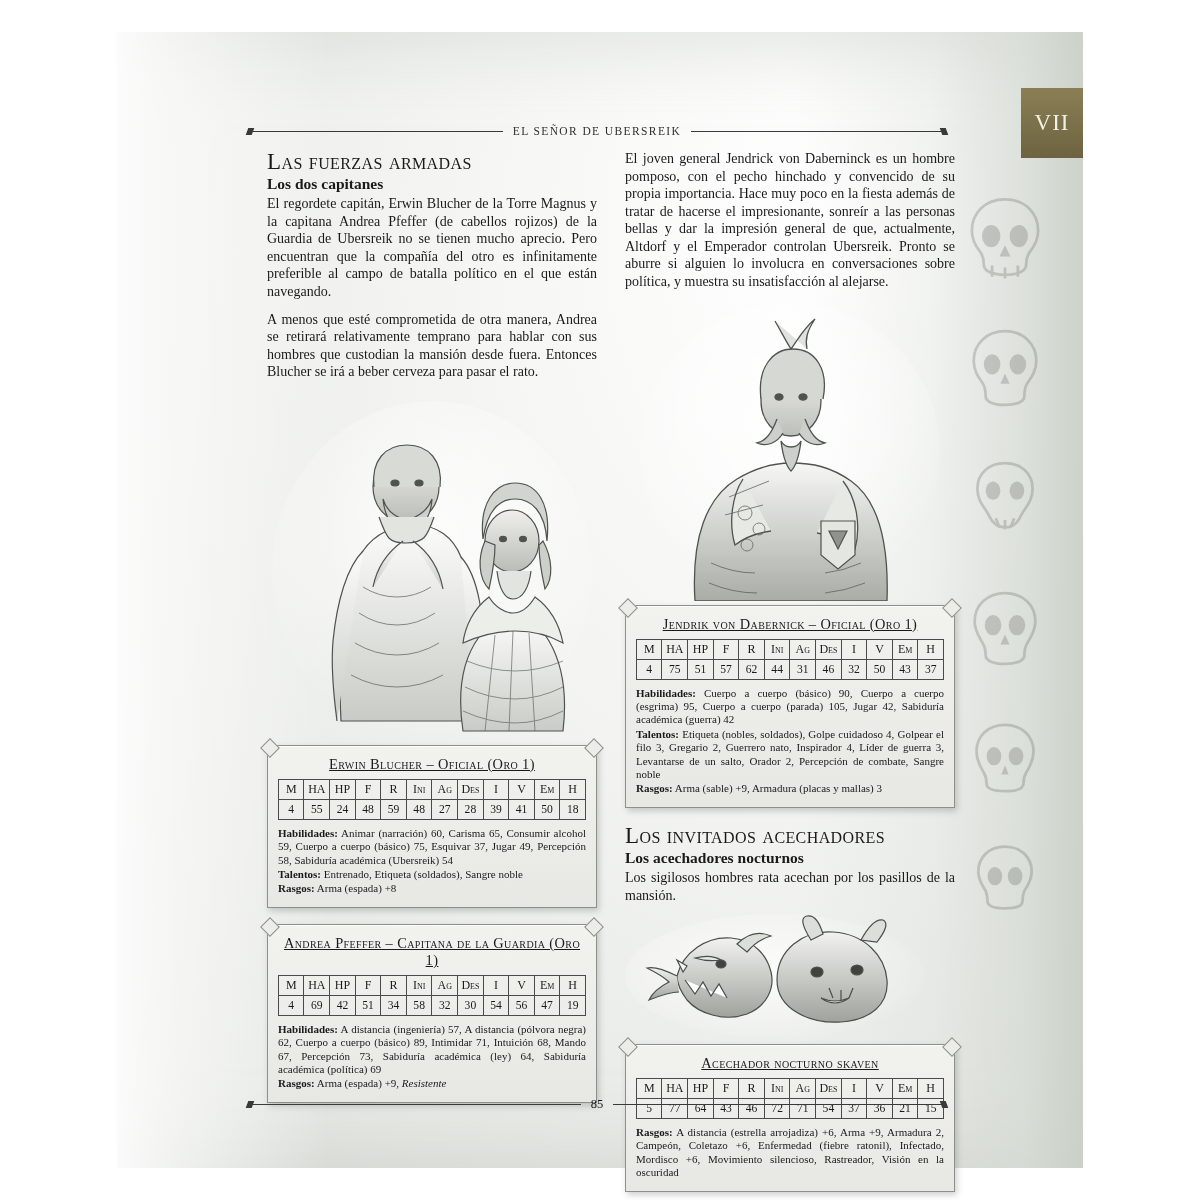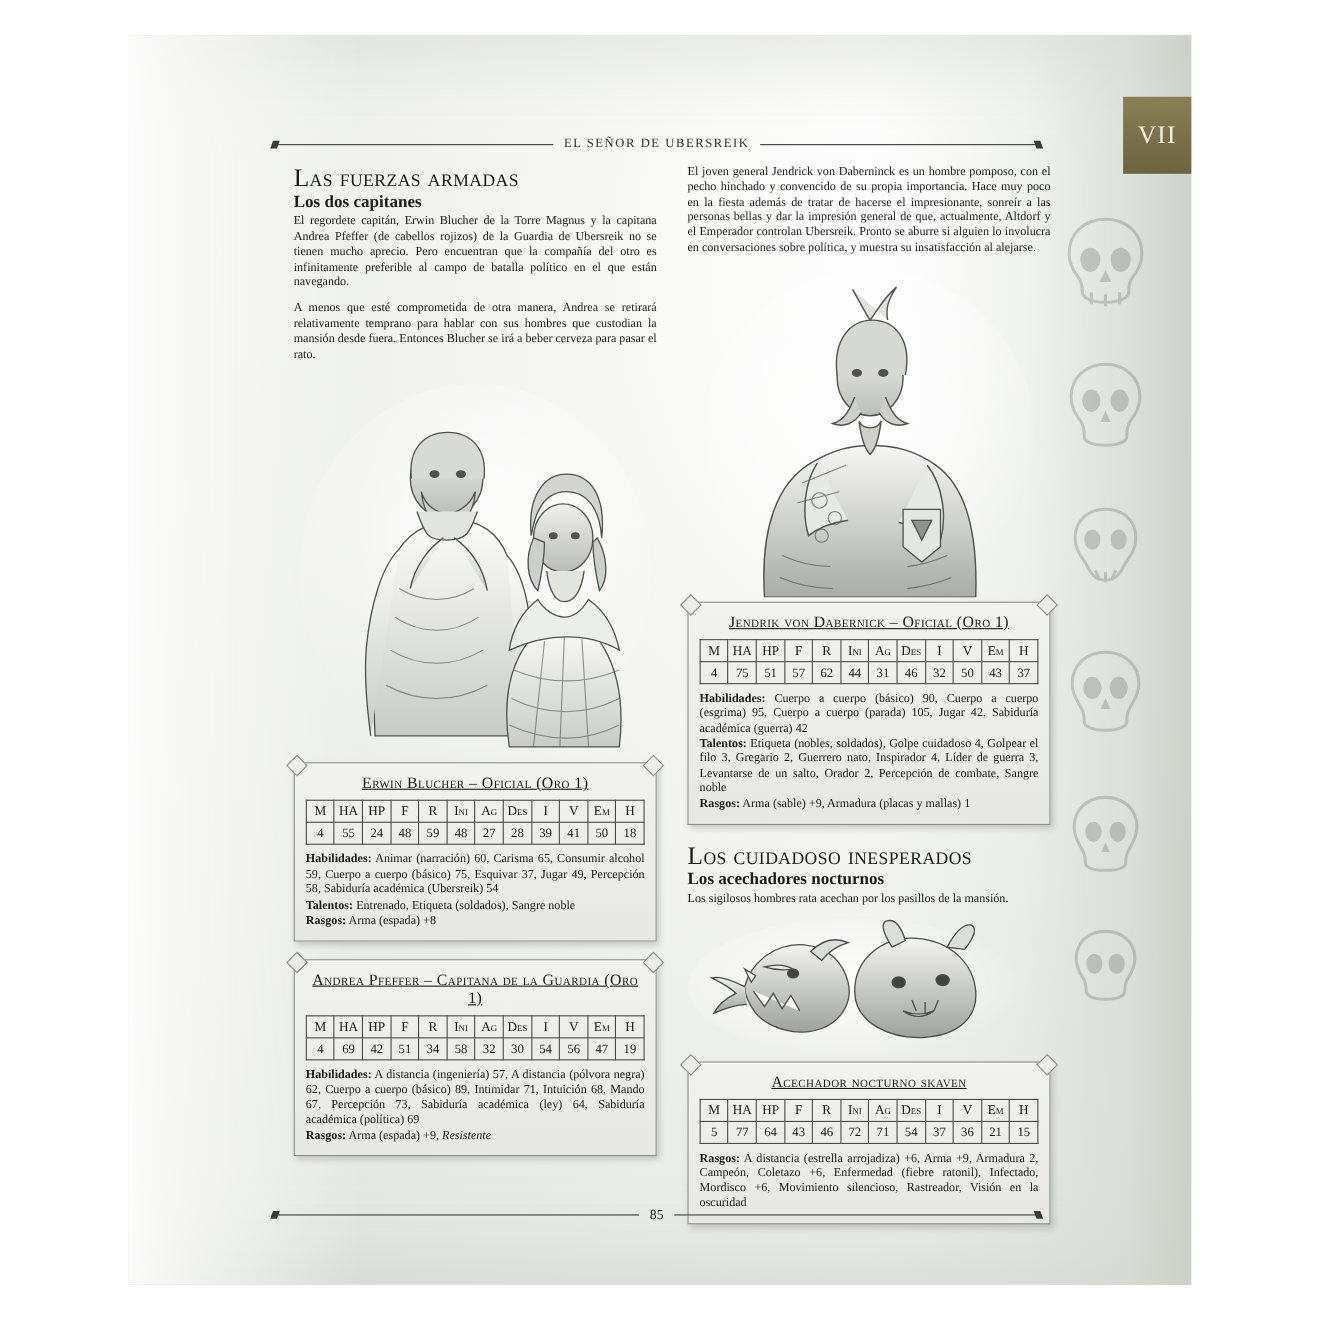--- a/index.html
+++ b/index.html
@@ -30,21 +30,21 @@
   .runhead .rule.r:before{left:auto;right:0;transform:skewX(20deg);}
   .runhead .txt{font-variant:small-caps;font-size:11.5px;letter-spacing:1.4px;color:#2f2f2f;white-space:nowrap;}
 
   .cols{position:absolute;left:130px;top:118px;width:700px;height:980px;margin-left:20px;}
   .col{position:absolute;top:0;width:330px;}
   .col.left{left:0;}
   .col.right{left:358px;}
 
   h1.sec{font-variant:small-caps;font-size:23px;margin:0 0 1px 0;font-weight:normal;letter-spacing:.4px;line-height:1.05;}
   h2.sub{font-size:15.5px;margin:0 0 3px 0;font-weight:bold;line-height:1.1;}
-  p.body{font-size:11px;line-height:1.255;margin:0 0 10px 0;text-align:justify;hyphens:auto;}
+  p.body{font-size:14px;line-height:1.255;margin:0 0 10px 0;text-align:justify;hyphens:auto;}
 
   
   .illus{position:relative;}
   .illus svg{display:block;}
 
   
   .card{position:relative;background:linear-gradient(180deg,#f2f2ef 0%,#e7e8e3 100%);
      border:1px solid #8d8f88;box-shadow:0 1px 0 rgba(255,255,255,.8) inset, 2px 3px 6px rgba(80,85,78,.28);
      padding:8px 10px 10px 10px;margin-bottom:16px;}
   .card:before,.card:after{content:"";position:absolute;width:12px;height:12px;border:1px solid #8d8f88;background:#ecede8;}
@@ -361,25 +361,25 @@
               <td>32</td>
               <td>50</td>
               <td>43</td>
               <td>37</td>
             </tr>
           </tbody>
             </table>
           <div class="lines">
             <div><b>Habilidades:</b> <span>Cuerpo a cuerpo (básico) 90, Cuerpo a cuerpo (esgrima) 95, Cuerpo a cuerpo (parada) 105, Jugar 42, Sabiduría académica (guerra) 42</span></div>
             <div><b>Talentos:</b> <span>Etiqueta (nobles, soldados), Golpe cuidadoso 4, Golpear el filo 3, Gregario 2, Guerrero nato, Inspirador 4, Líder de guerra 3, Levantarse de un salto, Orador 2, Percepción de combate, Sangre noble</span></div>
-            <div><b>Rasgos:</b> <span>Arma (sable) +9, Armadura (placas y mallas) 1</span></div>
+            <div><b>Rasgos:</b> <span>Arma (sable) +9, Armadura (placas y mallas) 3</span></div>
           </div>
         </div>
 
-        <h1 class="sec" style="margin-top:4px;">Los cuidadoso inesperados</h1>
+        <h1 class="sec" style="margin-top:4px;">Los invitados acechadores</h1>
         <h2 class="sub">Los acechadores nocturnos</h2>
         <p class="body">Los sigilosos hombres rata acechan por los pasillos de la mansión.</p>
 
         <div class="illus" style="height:126px;margin:2px 0 4px 0;">
           <svg viewBox="0 0 330 126" width="330" height="126" aria-hidden="true">
             <defs>
               <linearGradient id="gRat" x1="0" y1="0" x2="0" y2="1">
                 <stop offset="0%" stop-color="#f2f2f0"></stop>
                   <stop offset="100%" stop-color="#9fa39c"></stop>
               </linearGradient>

